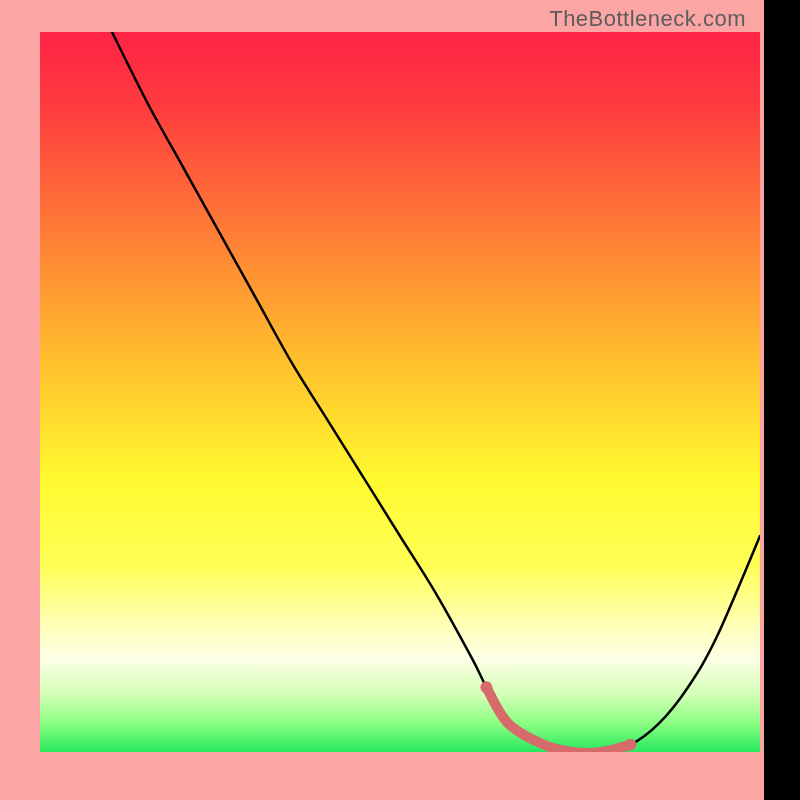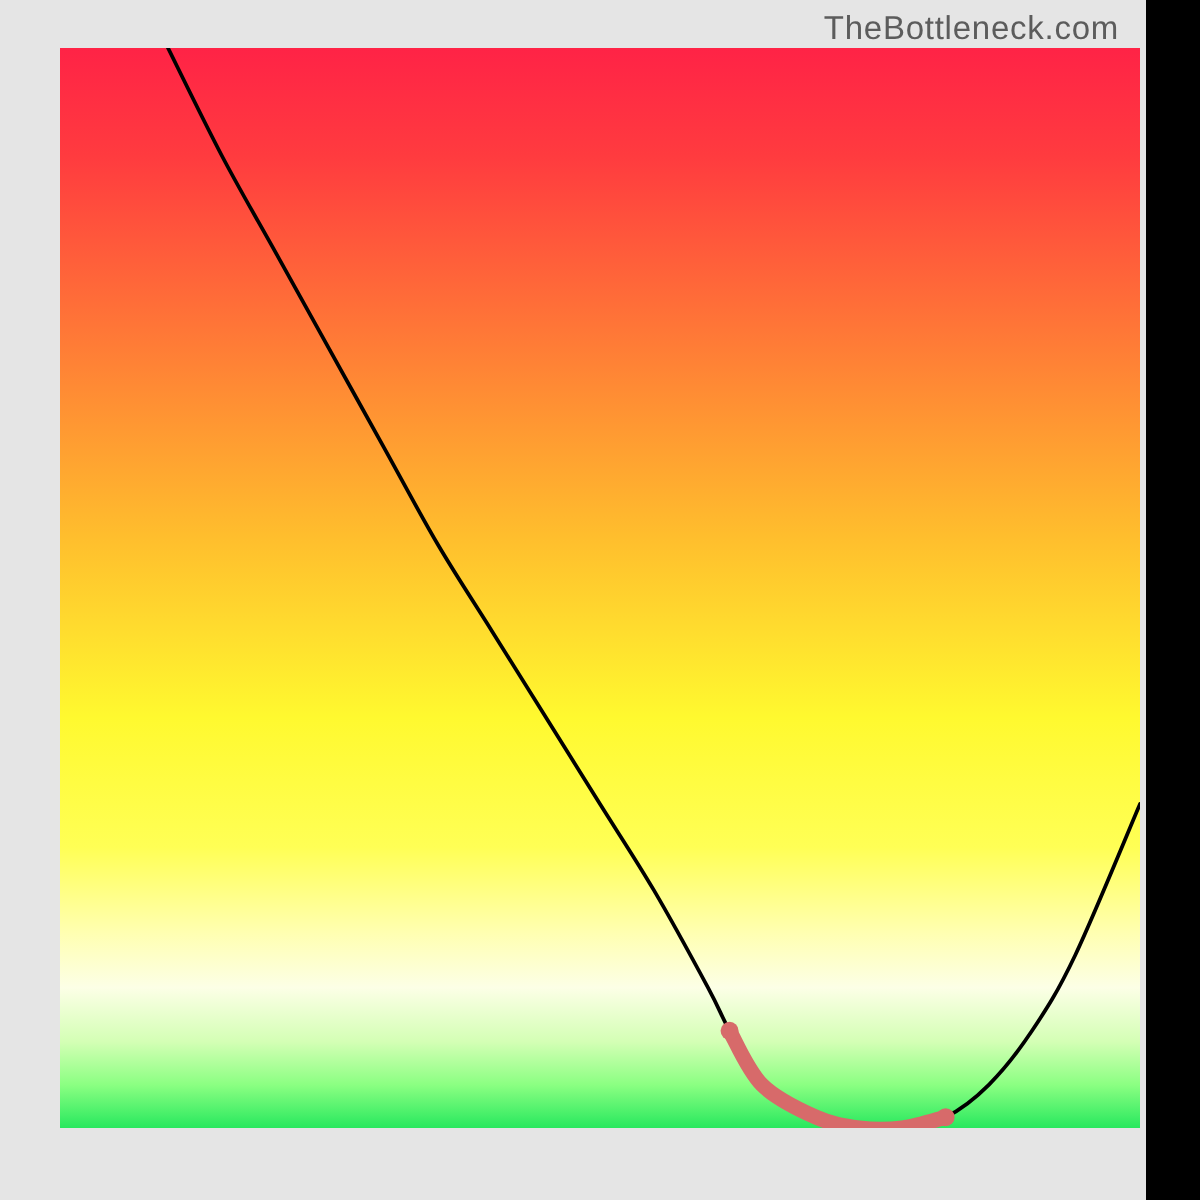--- a/index.html
+++ b/index.html
@@ -7,21 +7,21 @@
     padding: 0;
     background: #000000;
     width: 800px;
     height: 800px;
     overflow: hidden;
     font-family: Arial, Helvetica, sans-serif;
   }
   .frame {
     width: 764px;
     height: 800px;
-    background: #e5e5e5;
+    background: #fca5a5;
     position: relative;
   }
   .watermark {
     position: absolute;
     top: 6px;
     right: 18px;
     color: #5c5c5c;
     font-size: 22px;
     font-weight: 500;
     letter-spacing: 0.5px;

